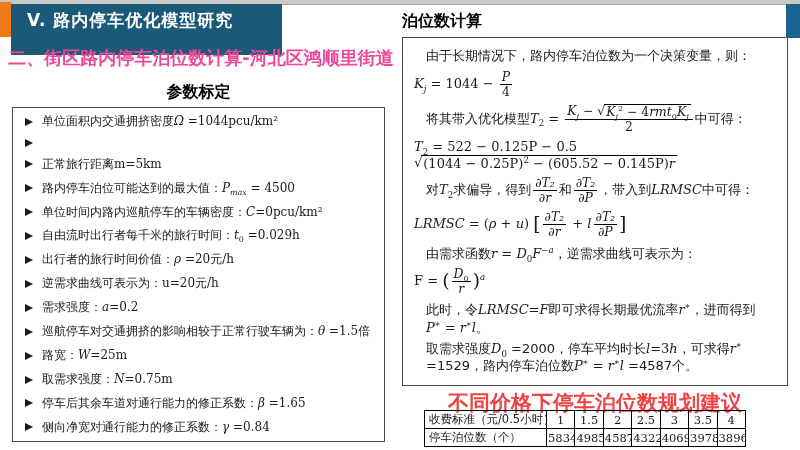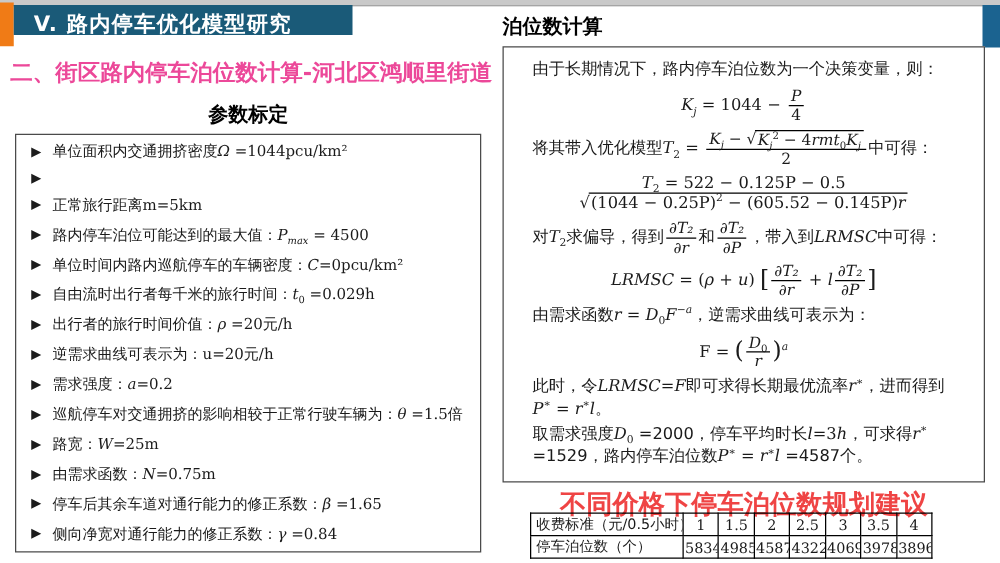--- a/index.html
+++ b/index.html
@@ -7,21 +7,21 @@
     width:800px;height:450px;position:relative;overflow:hidden;
     background:#ffffff;
     font-family:"DejaVu Sans",sans-serif;
     color:#1a1a1a;
     -webkit-font-smoothing:antialiased;
   }
   
   .top-strip{position:absolute;left:0;top:0;width:800px;height:4px;background:#c9c9c9;border-bottom:1px solid #a5a5a5;}
   .orange-block{position:absolute;left:0;top:2px;width:11px;height:35px;background:#f07b16;}
   .header-bar{
-    position:absolute;left:11px;top:4px;width:271px;height:24px;background:#1a5a78;
+    position:absolute;left:11px;top:4px;width:271px;height:51px;background:#1a5a78;
     color:#ffffff;font-weight:bold;font-size:17px;line-height:33px;padding-left:16px;
     box-sizing:border-box;letter-spacing:1px;white-space:nowrap;
   }
   .corner-blue{position:absolute;left:786px;top:4px;width:14px;height:34px;background:#1b6390;}
 
   .subtitle{
     position:absolute;left:8px;top:46px;width:386px;text-align:center;
     color:#ec4899;font-weight:bold;font-size:18px;white-space:nowrap;
   }
 
@@ -35,21 +35,21 @@
   .param-list li{display:flex;align-items:center;font-size:12px;line-height:1.1;white-space:nowrap;}
   .bullet{flex:0 0 auto;width:0;height:0;border-left:8px solid #1c1c1c;border-top:4px solid transparent;border-bottom:4px solid transparent;margin:0 9px 0 4px;}
 
   .right-title{position:absolute;left:402px;top:11px;width:386px;text-align:left;font-weight:bold;font-size:16px;color:#000;}
   .right-box{
     position:absolute;left:402px;top:37px;width:386px;height:349px;
     border:1px solid #4a4a4a;box-sizing:border-box;background:#fff;
     padding:6px 11px;font-size:13px;
   }
   .right-box .para{margin:3px 12px;line-height:1.35;}
-  .right-box .formula{text-align:center;margin:5px 0;}
+  .right-box .formula{text-align:left;margin:5px 0;}
 
   .table-title{position:absolute;left:402px;top:389px;width:386px;text-align:center;font-weight:bold;font-size:21px;color:#ef4444;}
   .price-table{
     position:absolute;left:424px;top:410px;width:322px;border-collapse:collapse;
     font-size:11.5px;table-layout:fixed;
   }
   .price-table td{border:1px solid #000;height:17px;text-align:center;padding:0 1px;overflow:hidden;white-space:nowrap;}
   .price-table td.lbl{width:116px;text-align:left;padding-left:4px;}
   .price-table td.val{font-family:"DejaVu Serif",serif;}
 
@@ -118,21 +118,21 @@
     <li>
         <span class="bullet"></span>
         <span><span>巡航停车对交通拥挤的影响相较于正常行驶车辆为：</span><span class="m1">θ</span><span class="m2"> =1.5</span><span>倍</span></span>
       </li>
     <li>
         <span class="bullet"></span>
         <span><span>路宽：</span><span class="m1">W</span><span class="m2">=25m</span></span>
       </li>
     <li>
         <span class="bullet"></span>
-        <span><span>由需求函数：</span><span class="m1">N</span><span class="m2">=0.75m</span></span>
+        <span><span>取需求强度：</span><span class="m1">N</span><span class="m2">=0.75m</span></span>
       </li>
     <li>
         <span class="bullet"></span>
         <span><span>停车后其余车道对通行能力的修正系数：</span><span class="m1">β</span><span class="m2"> =1.65</span></span>
       </li>
     <li>
         <span class="bullet"></span>
         <span><span>侧向净宽对通行能力的修正系数：</span><span class="m1">γ</span><span class="m2"> =0.84</span></span>
       </li>
   </ul>

